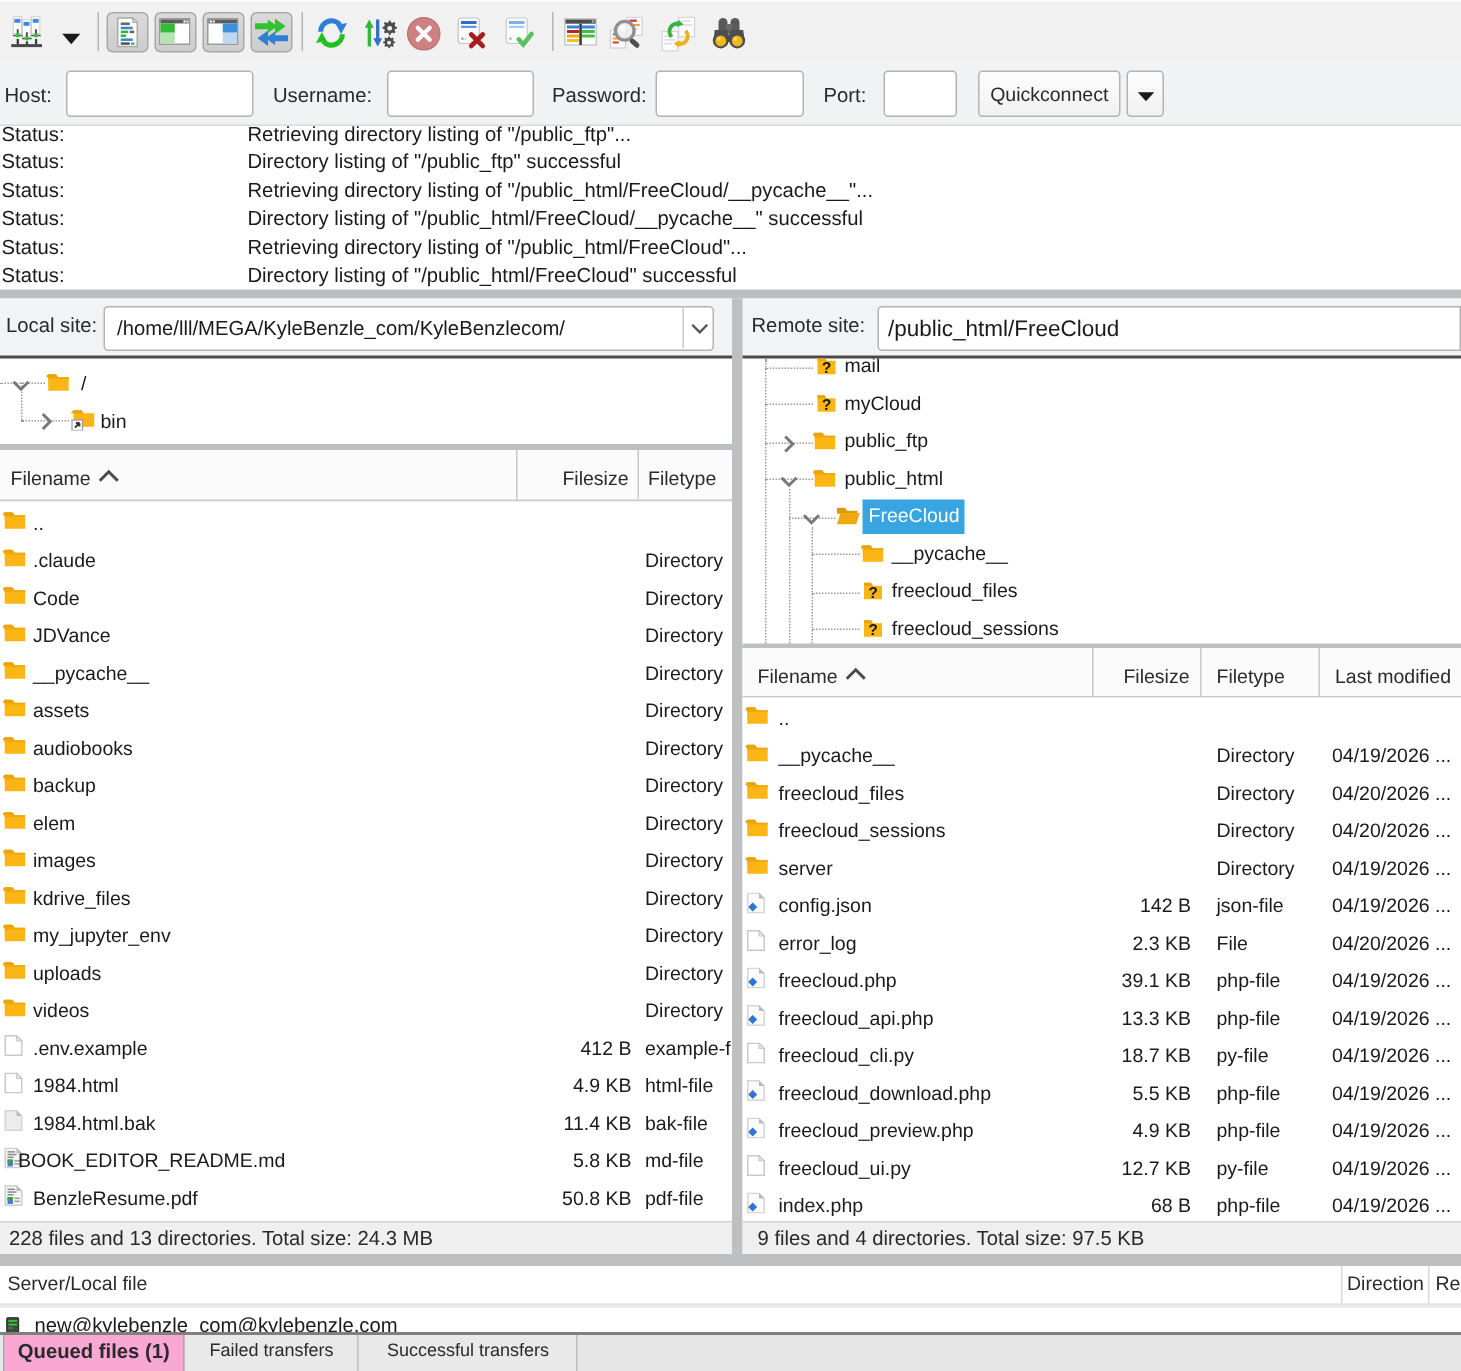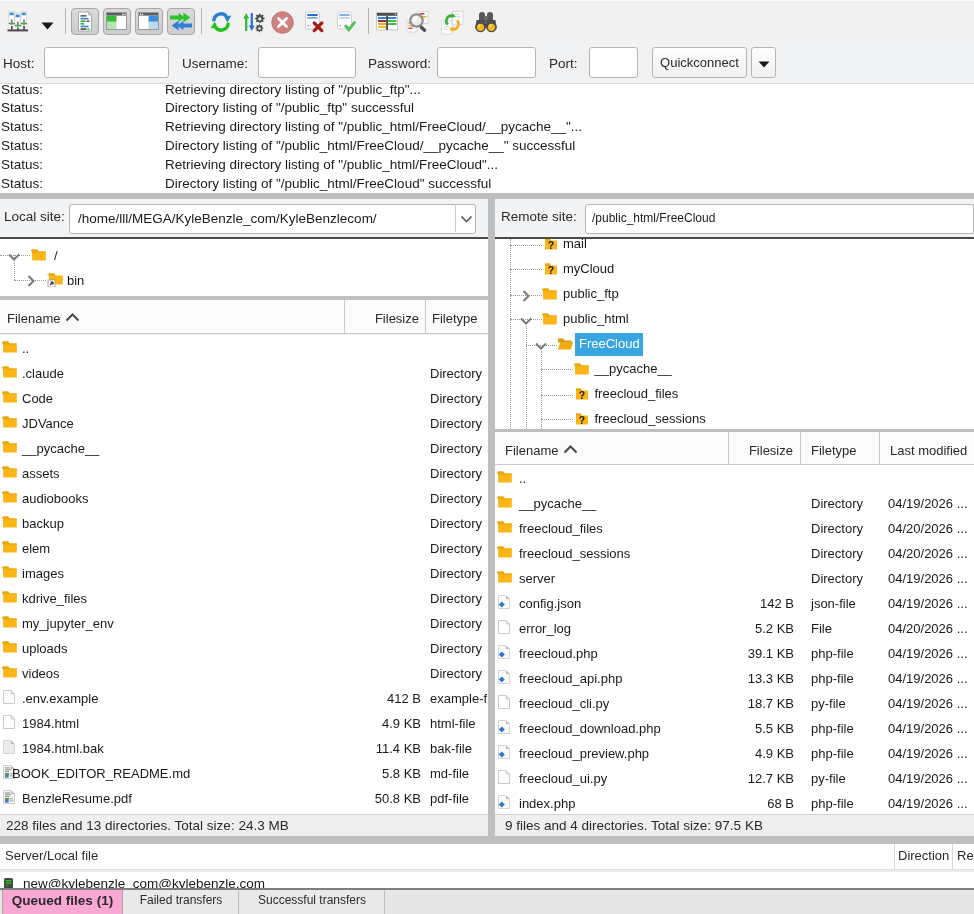--- a/index.html
+++ b/index.html
@@ -263,21 +263,21 @@
   <div class="qinput" style="left:69px;top:5px;width:407px;height:30px;"></div>
   <div style="position:absolute;left:455px;top:5px;width:1px;height:28px;background:#c9c9c9;"></div>
   <svg style="position:absolute;left:460px;top:16px;" width="13" height="8" viewBox="0 0 13 8">
       <path d="M1.5 1.5 l5 5 5 -5" stroke="#555" stroke-width="1.6" fill="none"></path>
     </svg>
   <div style="position:absolute;left:78px;top:11.5px;font-size:13.5px;">/home/lll/MEGA/KyleBenzle_com/KyleBenzlecom/</div>
 </div>
 <div class="abs sitebar" style="left:495px;width:479px;">
   <div class="qlabel" style="left:6px;top:10px;">Remote site:</div>
   <div class="qinput" style="left:90px;top:5px;width:389px;height:30px;border-radius:3px 0 0 3px;"></div>
-  <div style="position:absolute;left:97px;top:11.5px;font-size:12px;">/public_html/FreeCloud</div>
+  <div style="position:absolute;left:97px;top:11.5px;font-size:15px;">/public_html/FreeCloud</div>
 </div>
 
 <div class="abs treebox" style="left:0;top:237px;width:488px;height:59px;">
   <div class="dotv" style="left:14px;top:16px;height:25px;"></div>
   <div class="doth" style="left:0px;top:16px;width:30px;"></div>
   <div class="doth" style="left:14px;top:41px;width:32px;"></div>
   <div class="titem" style="left:7px;top:10.5px;"><svg width="14" height="10" viewBox="0 0 14 10">
         <path d="M2 2.5 l5 5 5 -5" stroke="#787878" stroke-width="2" fill="none"></path>
       </svg></div>
   <div class="titem" style="left:31px;top:9px;"><svg width="16" height="14" viewBox="0 0 16 14">
@@ -671,21 +671,21 @@
       <span class="fsize" style="left:227px;width:72px;">142 B</span>
       <span class="ftype" style="left:316px;">json-file</span>
       <span class="fdate" style="left:393px;">04/19/2026 ...</span>
     </div>
     <div class="frow" style="top:150px;left:0;width:479px;">
       <span class="fic" style="left:2px;top:5px;"><svg width="14" height="14" viewBox="0 0 14 14">
           <path d="M1.5 0.5 h7.5 l3.5 3.5 v9.5 h-11 z" fill="#fff" stroke="#c9c9c9" stroke-width="1"></path>
           <path d="M9 0.5 l3.5 3.5 h-3.5 z" fill="#e8e8e8" stroke="#c9c9c9" stroke-width="0.8"></path>
         </svg></span>
       <span class="fname" style="left:24px;">error_log</span>
-      <span class="fsize" style="left:227px;width:72px;">5.2 KB</span>
+      <span class="fsize" style="left:227px;width:72px;">2.3 KB</span>
       <span class="ftype" style="left:316px;">File</span>
       <span class="fdate" style="left:393px;">04/20/2026 ...</span>
     </div>
     <div class="frow" style="top:175px;left:0;width:479px;">
       <span class="fic" style="left:2px;top:5px;"><svg width="14" height="14" viewBox="0 0 14 14">
           <path d="M1.5 0.5 h7.5 l3.5 3.5 v9.5 h-11 z" fill="#fbfbf9" stroke="#d5d5d3" stroke-width="1"></path>
           <path d="M9 0.5 l3.5 3.5 h-3.5 z" fill="#b9b9b5"></path>
           <path d="M4.8 6.6 l3 3 -3 3 -3 -3 z" fill="#2e75d4"></path>
         </svg></span>
       <span class="fname" style="left:24px;">freecloud.php</span>

